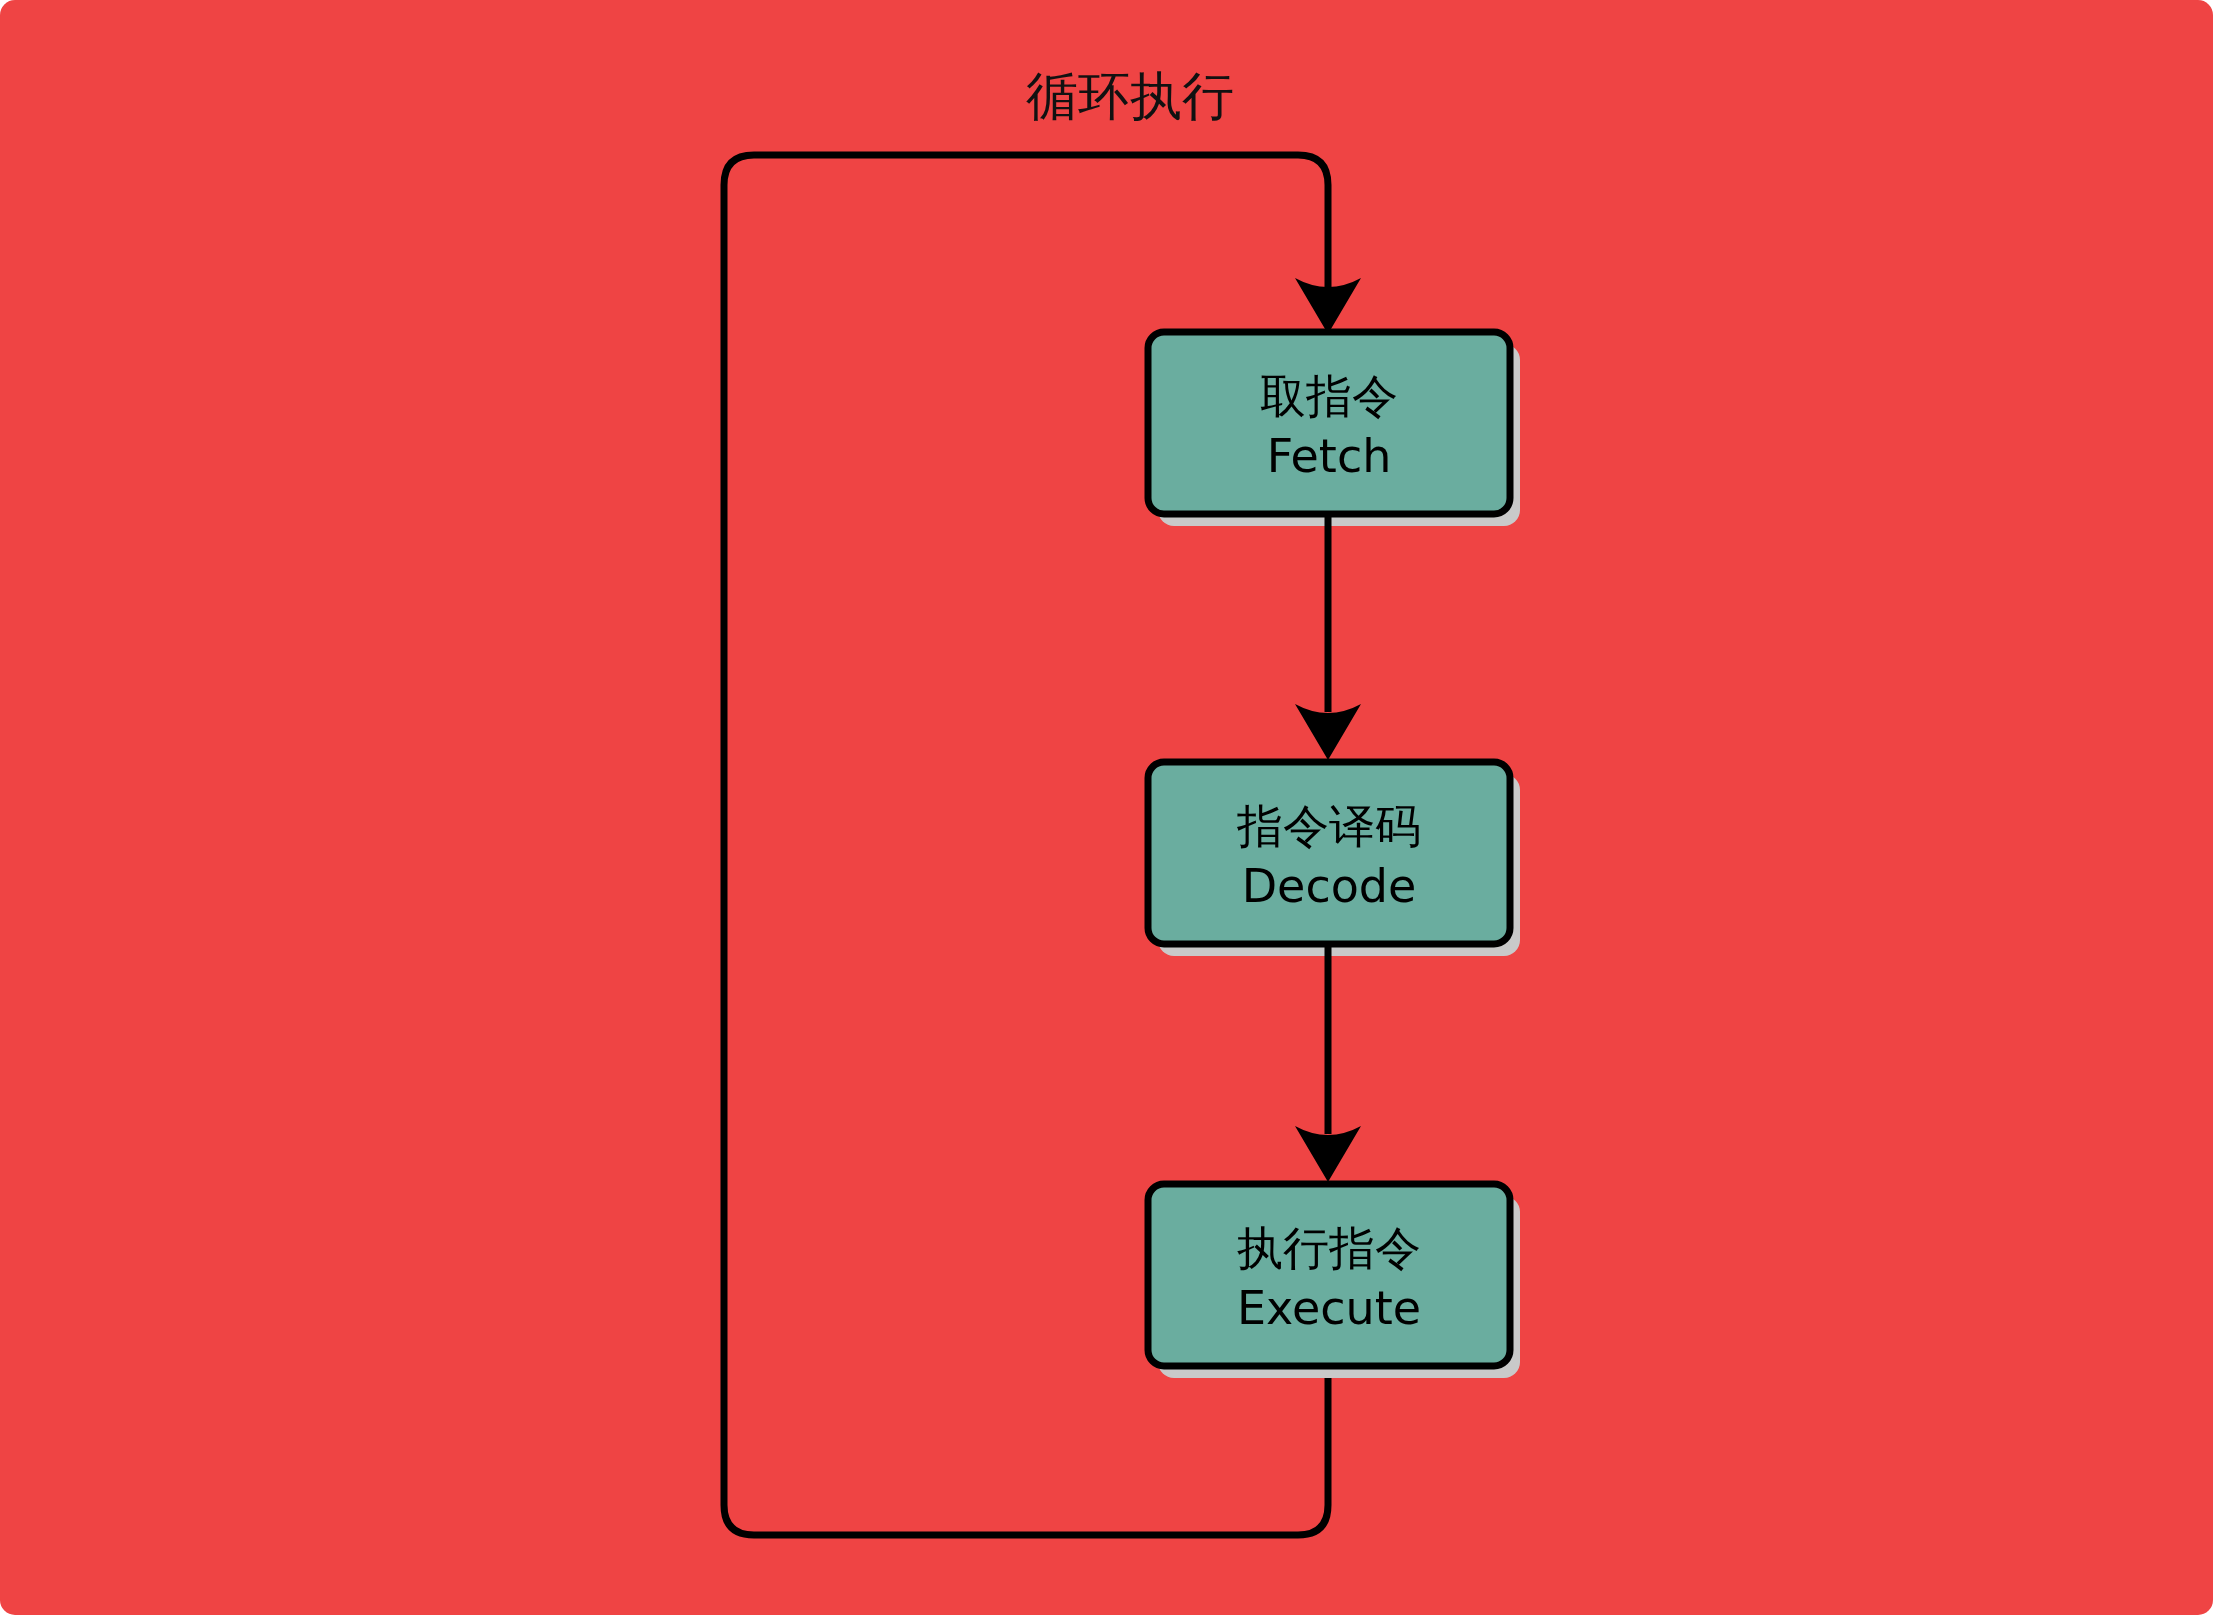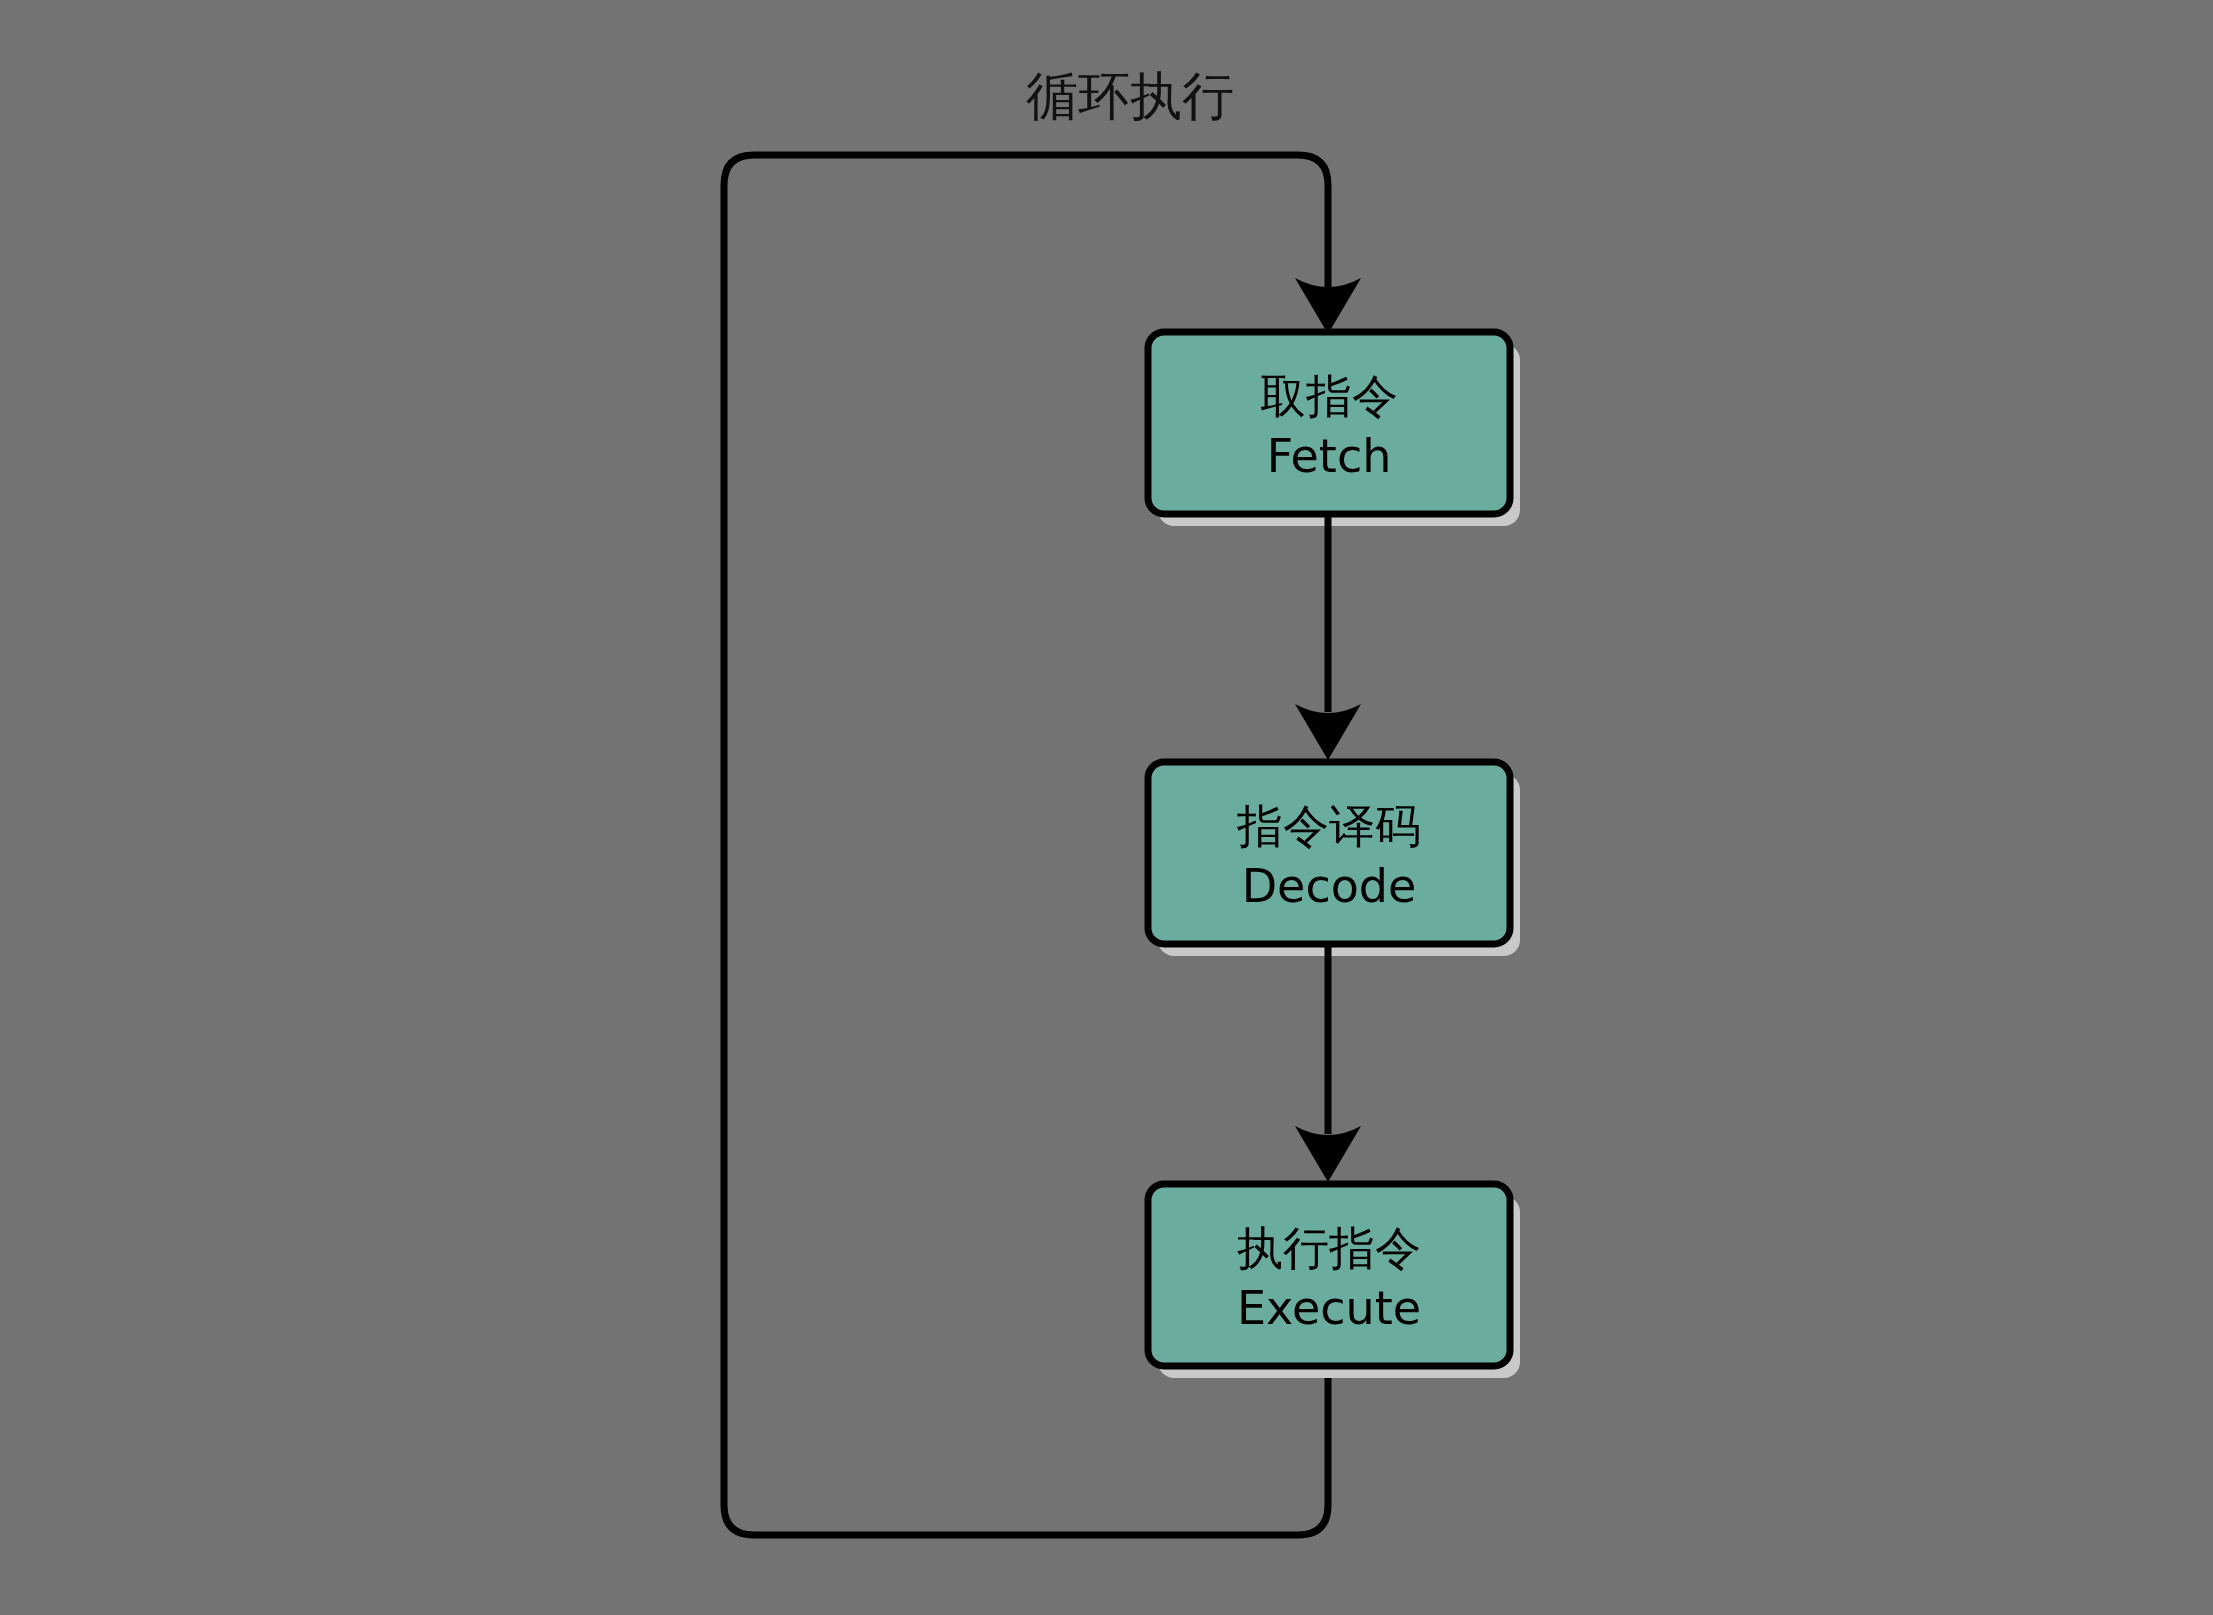--- a/index.html
+++ b/index.html
@@ -8,22 +8,23 @@
     padding: 0;
     background: #ffffff;
   }
   body {
     font-family: "Liberation Sans", "DejaVu Sans", sans-serif;
   }
   #canvas {
     position: relative;
     width: 2213px;
     height: 1615px;
-    background: #737373;
+    background: #ef4444;
     overflow: hidden;
+    border-radius: 15px;
   }
   #diagram-svg {
     position: absolute;
     left: 0;
     top: 0;
     width: 2213px;
     height: 1615px;
   }
   .loop-label {
     font-size: 52px;

